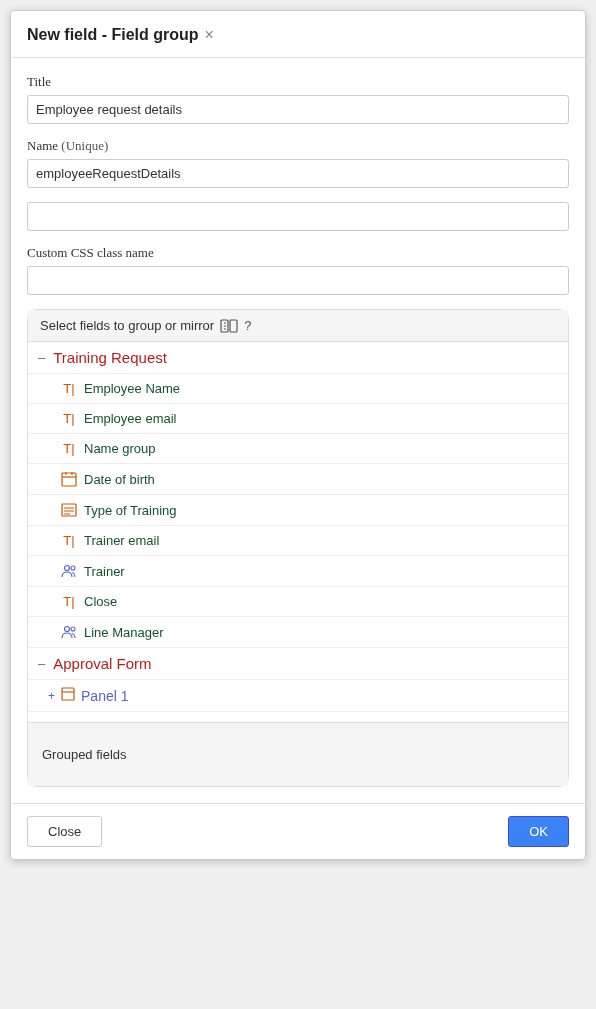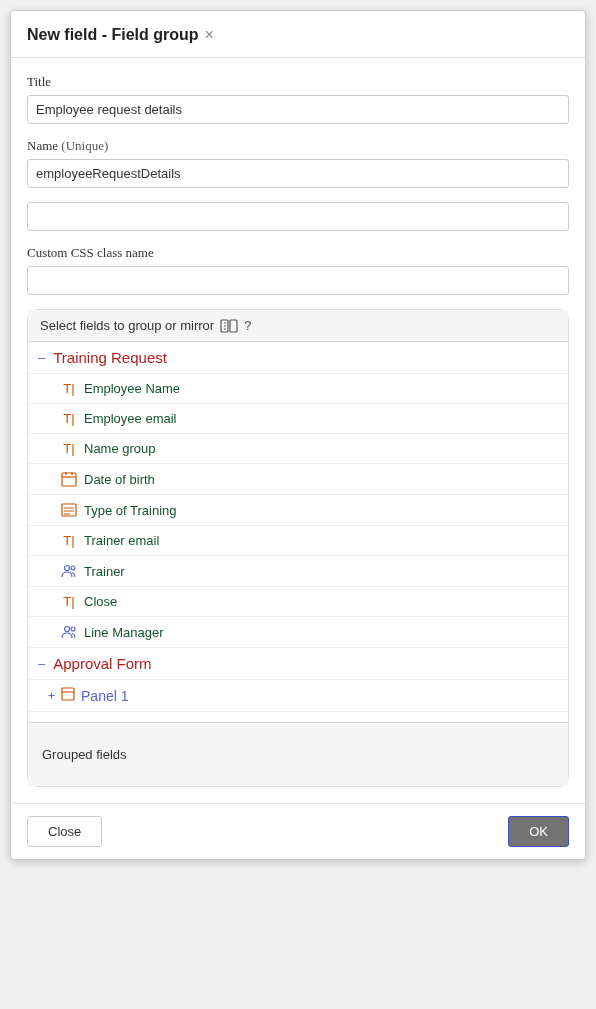--- a/index.html
+++ b/index.html
@@ -199,21 +199,21 @@
     .btn {
       padding: 7px 20px;
       border-radius: 3px;
       font-size: 13px;
       cursor: pointer;
       border: 1px solid #ccc;
       background: #fff;
       color: #333;
     }
     .btn-primary {
-      background: #737373;
+      background: #3b82f6;
       color: #fff;
       border-color: #3a4ec9;
     }
 
     
     .fields-list-container::-webkit-scrollbar {
       width: 10px;
     }
     .fields-list-container::-webkit-scrollbar-track {
       background: #f5f5f5;

